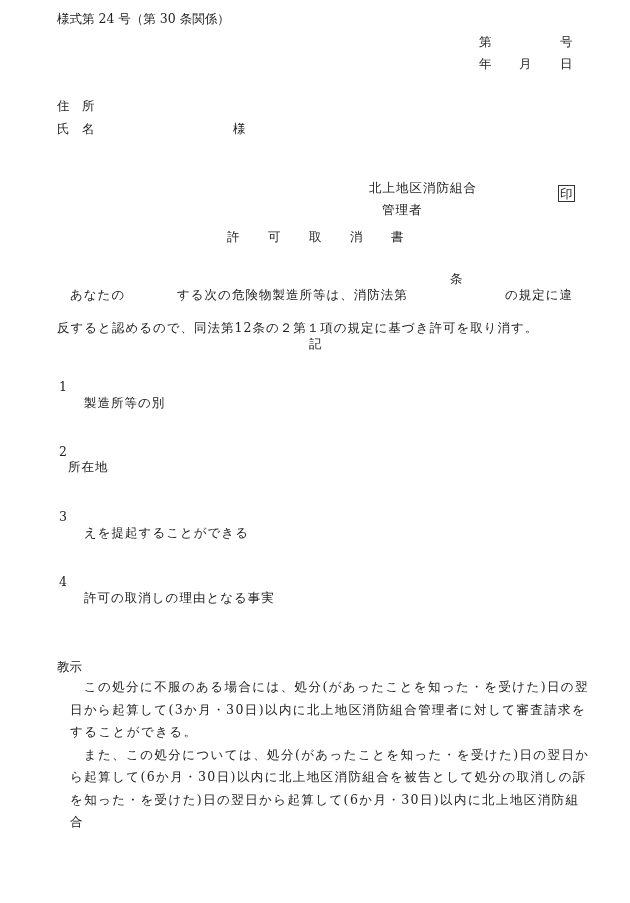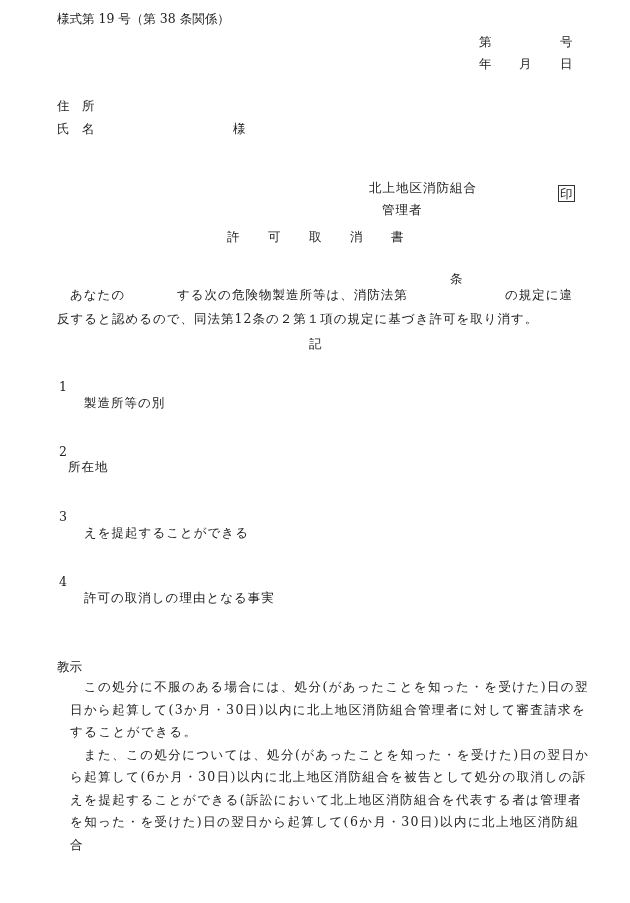--- a/index.html
+++ b/index.html
@@ -15,21 +15,21 @@
   }
   .para { position: absolute; left: 57px; width: 520px; line-height: 22.5px; letter-spacing: 1.4px; }
   .para p { margin: 0; }
   .hang { padding-left: 13px; }
   .hang p { text-indent: 1.1em; }
   .hang p.cont { text-indent: 0; }
 </style>
 </head>
 <body>
 
-<div class="abs" style="left:57px;top:11px;">様式第 19 号（第 38 条関係）</div>
+<div class="abs" style="left:57px;top:11px;">様式第 24 号（第 30 条関係）</div>
 
 <div class="abs" style="left:479px;top:34px;">第</div>
 <div class="abs" style="left:560px;top:34px;">号</div>
 <div class="abs" style="left:479px;top:56px;">年</div>
 <div class="abs" style="left:519px;top:56px;">月</div>
 <div class="abs" style="left:560px;top:56px;">日</div>
 
 <div class="abs" style="left:57px;top:99px;font-family:Liberation Mono, monospace;">住　所</div>
 <div class="abs" style="left:57px;top:121px;">氏　名</div>
 <div class="abs" style="left:233px;top:121px;">様</div>
@@ -43,21 +43,21 @@
   <div class="abs" style="left:268px;top:229px;">可</div>
   <div class="abs" style="left:309px;top:229px;">取</div>
   <div class="abs" style="left:350px;top:229px;">消</div>
   <div class="abs" style="left:391px;top:229px;">書</div>
 </div>
 
 <div class="abs spaced" style="left:70px;top:271px;">あなたの</div>
 <div class="abs spaced" style="left:177px;top:271px;">する次の危険物製造所等は、消防法第</div>
 <div class="abs" style="left:450px;top:271px;">条</div>
 <div class="abs spaced" style="left:505px;top:271px;">の規定に違</div>
-<div class="abs spaced" style="left:57px;top:295px;">反すると認めるので、同法第12条の２第１項の規定に基づき許可を取り消す。</div>
+<div class="abs spaced" style="left:57px;top:304px;">反すると認めるので、同法第12条の２第１項の規定に基づき許可を取り消す。</div>
 
 <div class="abs" style="left:309px;top:336px;">記</div>
 
 <div>
   <div class="abs" style="left:59px;top:379px;">1</div>
   <div class="abs spaced" style="left:84px;top:379px;">製造所等の別</div>
   <div class="abs" style="left:59px;top:444px;">2</div>
   <div class="abs spaced" style="left:68px;top:444px;font-family:Liberation Mono, monospace;">所在地</div>
   <div class="abs" style="left:59px;top:509px;">3</div>
   <div class="abs spaced" style="left:84px;top:509px;">えを提起することができる</div>
@@ -66,16 +66,15 @@
 </div>
 
 <div class="abs" style="left:57px;top:659px;">教示</div>
 
 <div class="para hang" style="top:676px;">
   <p>この処分に不服のある場合には、処分(があったことを知った・を受けた)日の翌</p>
   <p class="cont">日から起算して(3か月・30日)以内に北上地区消防組合管理者に対して審査請求を</p>
   <p class="cont">することができる。</p>
   <p>また、この処分については、処分(があったことを知った・を受けた)日の翌日か</p>
   <p class="cont">ら起算して(6か月・30日)以内に北上地区消防組合を被告として処分の取消しの訴</p>
-  <p class="cont">えを提起することができる(訴訟において北上地区消防組合を代表する者は管理者</p>
   <p class="cont">を知った・を受けた)日の翌日から起算して(6か月・30日)以内に北上地区消防組合</p>
 
 </div>
 
 </body></html>

